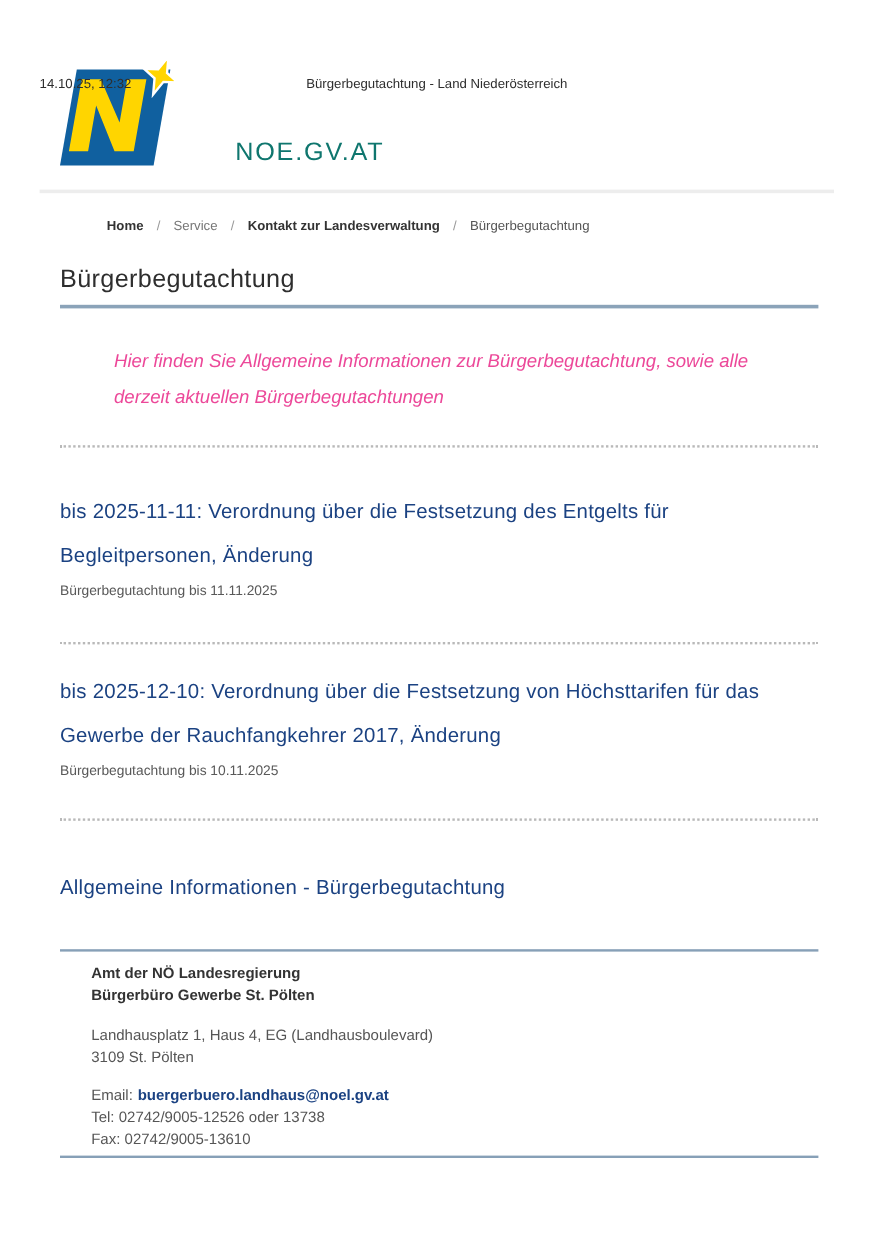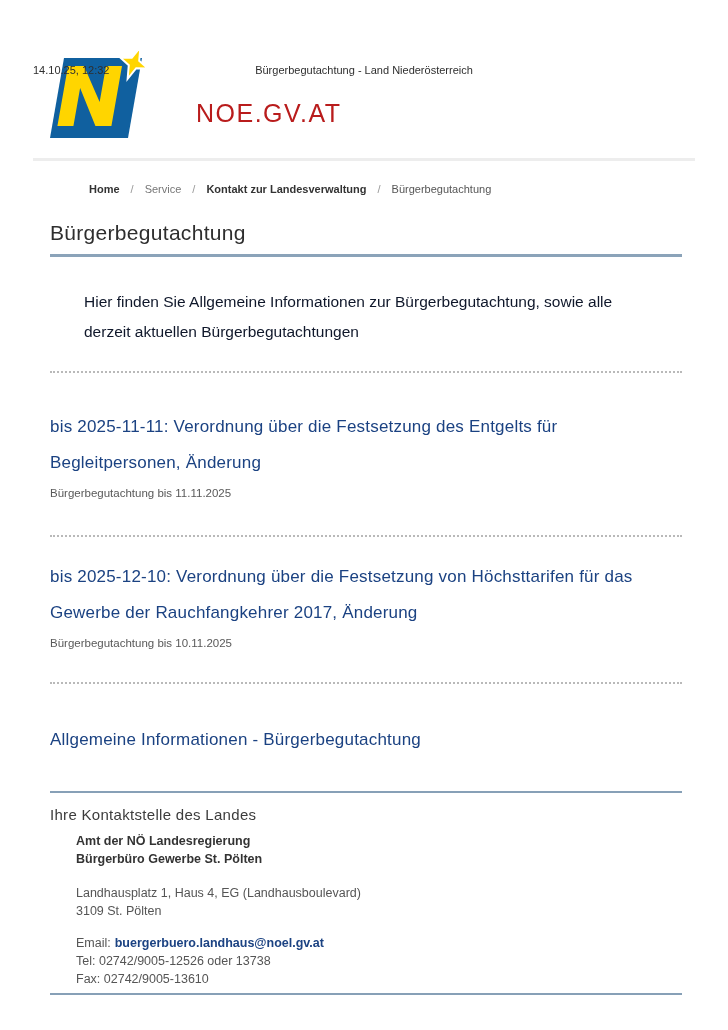--- a/index.html
+++ b/index.html
@@ -23,22 +23,22 @@
   }
 
   
   .logo-row {
     margin: 50px 0 0 48px;
     display: flex; align-items: flex-end;
     height: 92px;
   }
   .logo-mark { width: 106px; height: 92px; display: block; }
   .logo-text {
-    font-size: 25px; color: #b91c1c; letter-spacing: 1.5px;
-    margin: 0 0 14px 42px; font-weight: 400;
+    font-size: 21px; color: #0f766e; letter-spacing: 1.5px;
+    margin: 0 0 3px 42px; font-weight: 400;
   }
 
   .rule-light { margin: 16px 33px 0 33px; border-top: 3px solid #ededed; }
 
   
   .breadcrumb {
     margin: 22px 50px 0 50px;
     font-size: 11px; color: #555;
     display: flex; align-items: center; flex-wrap: wrap; padding-left: 39px;
   }
@@ -51,22 +51,22 @@
   .content { margin: 0 46px 0 50px; width: 632px; }
 
   .page-title {
     margin-top: 26px;
     font-size: 21px; font-weight: 400; color: #2e2e2e; letter-spacing: 0.3px;
   }
   .rule-blue-3 { margin-top: 9px; border-top: 3px solid #8ba3b9; }
   .rule-blue-2 { border-top: 2px solid #87a0b7; }
 
   .intro {
-    margin: 30px 0 0 34px; max-width: 545px;
-    font-size: 15.5px; line-height: 30px; color: #0f172a;
+    margin: 30px 0 0 45px; max-width: 545px;
+    font-style: italic; font-size: 15.5px; line-height: 30px; color: #ec4899;
   }
 
   .dotted { border-top: 2px dotted #b9b9b9; }
   .dot-1 { margin-top: 24px; }
   .dot-2 { margin-top: 36px; }
   .dot-3 { margin-top: 33px; }
 
   .sec-title {
     font-size: 17px; font-weight: normal; color: #1b4282;
     line-height: 36px; letter-spacing: 0.2px;
@@ -145,21 +145,20 @@
       <div class="sec-meta">Bürgerbegutachtung bis 10.11.2025</div>
     </div>
 
     <div class="dotted dot-3"></div>
 
     <h2 class="sec-title sec-title-3">Allgemeine Informationen - Bürgerbegutachtung</h2>
 
     <div class="rule-blue-2 rule-contact-top"></div>
 
     <div>
-      <div class="contact-heading">Ihre Kontaktstelle des Landes</div>
       <div class="contact-block">
         <div class="contact-org">
           <div>Amt der NÖ Landesregierung</div>
           <div>Bürgerbüro Gewerbe St. Pölten</div>
         </div>
         <div class="contact-address">
           <div>Landhausplatz 1, Haus 4, EG (Landhausboulevard)</div>
           <div>3109 St. Pölten</div>
         </div>
         <div class="contact-lines">

